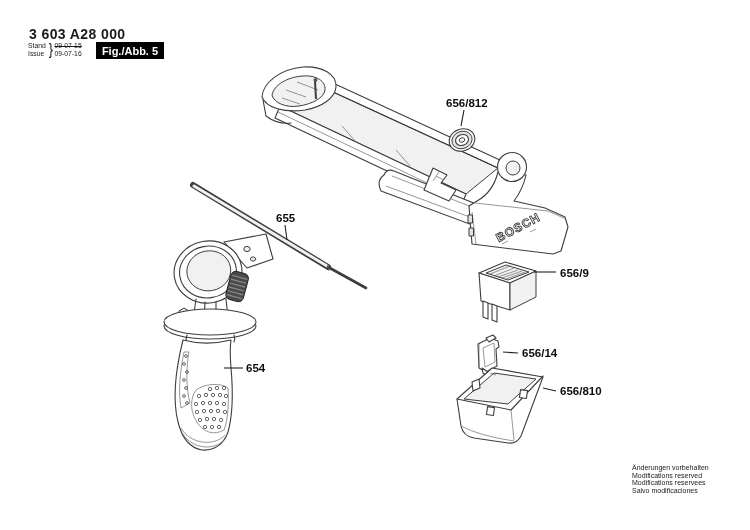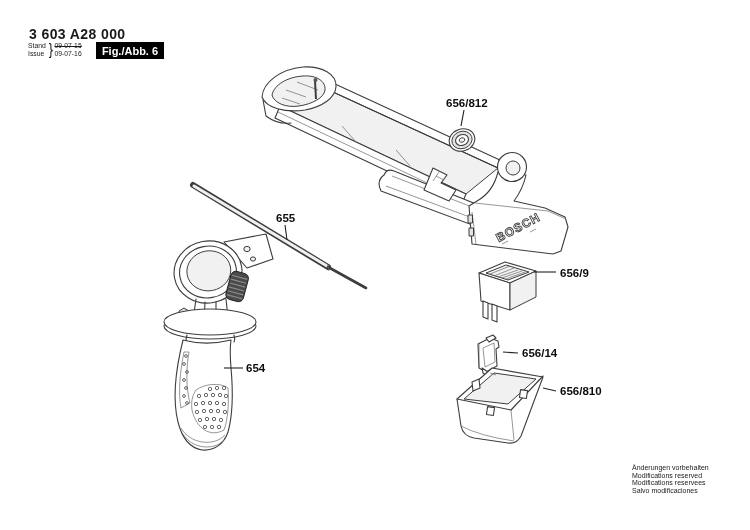--- a/index.html
+++ b/index.html
@@ -37,21 +37,21 @@
       <div>Stand</div>
       <div>Issue</div>
     </div>
     <div class="rev-brace">}</div>
     <div class="rev-dates">
       <div class="strike">09-07-15</div>
       <div>09-07-16</div>
     </div>
   </div>
 
-  <div class="fig-badge">Fig./Abb. 6</div>
+  <div class="fig-badge">Fig./Abb. 5</div>
 
   <svg width="750" height="530" viewBox="0 0 750 530">
 
     <g>
 
       <polygon class="fl" points="333,92 498,168 466,194 280,106"></polygon>
 
       <path class="ln" d="M335,84 L502,161"></path>
       <path class="ln" d="M333,92 L498,168"></path>
       <path class="ln" d="M335,84 L333,92 M502,161 L498,168"></path>

